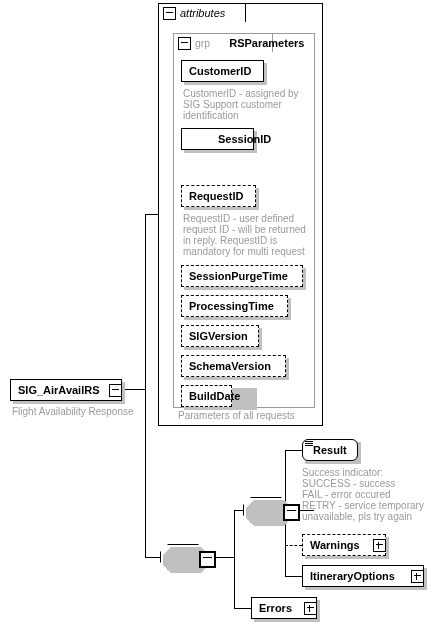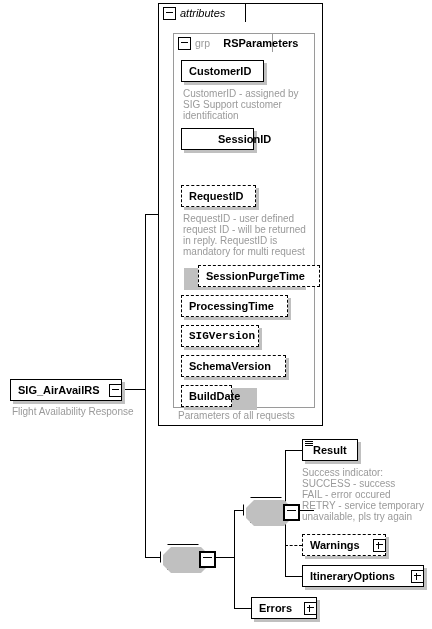--- a/index.html
+++ b/index.html
@@ -135,21 +135,21 @@
     font-size: 11px;
   }
   .tab-kind {
     color: #9a9a9a;
     margin-left: 4px;
     font-size: 10.5px;
   }
   .tab-name {
     color: #000;
     font-weight: bold;
-    margin-left: 13px;
+    margin-left: 19px;
     font-size: 11px;
   }
 
   
   .toggle {
     position: relative;
     width: 11px;
     height: 11px;
     border: 1px solid #000;
     background: #fff;
@@ -279,31 +279,31 @@
   <div class="shadow" style="left:184px; top:188px; width:75px; height:22px;"></div>
   <div class="node optional" style="left:181px; top:185px; width:75px;">
     <span>RequestID</span>
   </div>
   <div class="comment" style="left:183px; top:213px; width:128px;">RequestID - user defined
 request ID - will be returned
 in reply. RequestID is
 mandatory for multi request</div>
 
   <div class="shadow" style="left:184px; top:268px; width:122px; height:22px;"></div>
-  <div class="node optional" style="left:198px; top:265px; width:122px;">
+  <div class="node optional" style="left:181px; top:265px; width:122px;">
     <span>SessionPurgeTime</span>
   </div>
 
   <div class="shadow" style="left:184px; top:298px; width:107px; height:22px;"></div>
   <div class="node optional" style="left:181px; top:295px; width:107px;">
     <span>ProcessingTime</span>
   </div>
 
   <div class="shadow" style="left:184px; top:328px; width:78px; height:22px;"></div>
-  <div class="node optional" style="left:181px; top:325px; width:78px;font-family:Liberation Mono, monospace;">
+  <div class="node optional" style="left:181px; top:325px; width:78px;">
     <span>SIGVersion</span>
   </div>
 
   <div class="shadow" style="left:184px; top:358px; width:105px; height:22px;"></div>
   <div class="node optional" style="left:181px; top:355px; width:105px;">
     <span>SchemaVersion</span>
   </div>
 
   <div class="shadow" style="left:184px; top:388px; width:73px; height:22px;"></div>
   <div class="node optional" style="left:181px; top:385px; width:51px;">
@@ -335,21 +335,21 @@
       <rect x="9" y="2" width="4" height="4" fill="#000"></rect>
       <rect x="14" y="2" width="4" height="4" fill="#000"></rect>
       <rect x="19" y="2" width="4" height="4" fill="#000"></rect>
       <path d="M24 4 L34 4" stroke="#000" stroke-width="1.4" fill="none"></path>
     </svg>
   </div>
   <div class="comp-ctl-shadow" style="left:286px; top:507px;"></div>
   <div class="comp-ctl" style="left:283px; top:504px;"></div>
 
   <div class="shadow" style="left:305px; top:442px; width:56px; height:22px;"></div>
-  <div class="node" style="left:302px; top:439px; width:56px; padding-left:10px;">
+  <div class="node" style="left:302px; top:439px; width:56px; padding-left:10px;border-radius:6px;">
     <span class="type-glyph">
       <i></i>
         <i></i>
         <i></i>
     </span>
     <span>Result</span>
   </div>
   <div class="comment" style="left:302px; top:467px; width:130px;">Success indicator:
    SUCCESS - success
    FAIL - error occured

